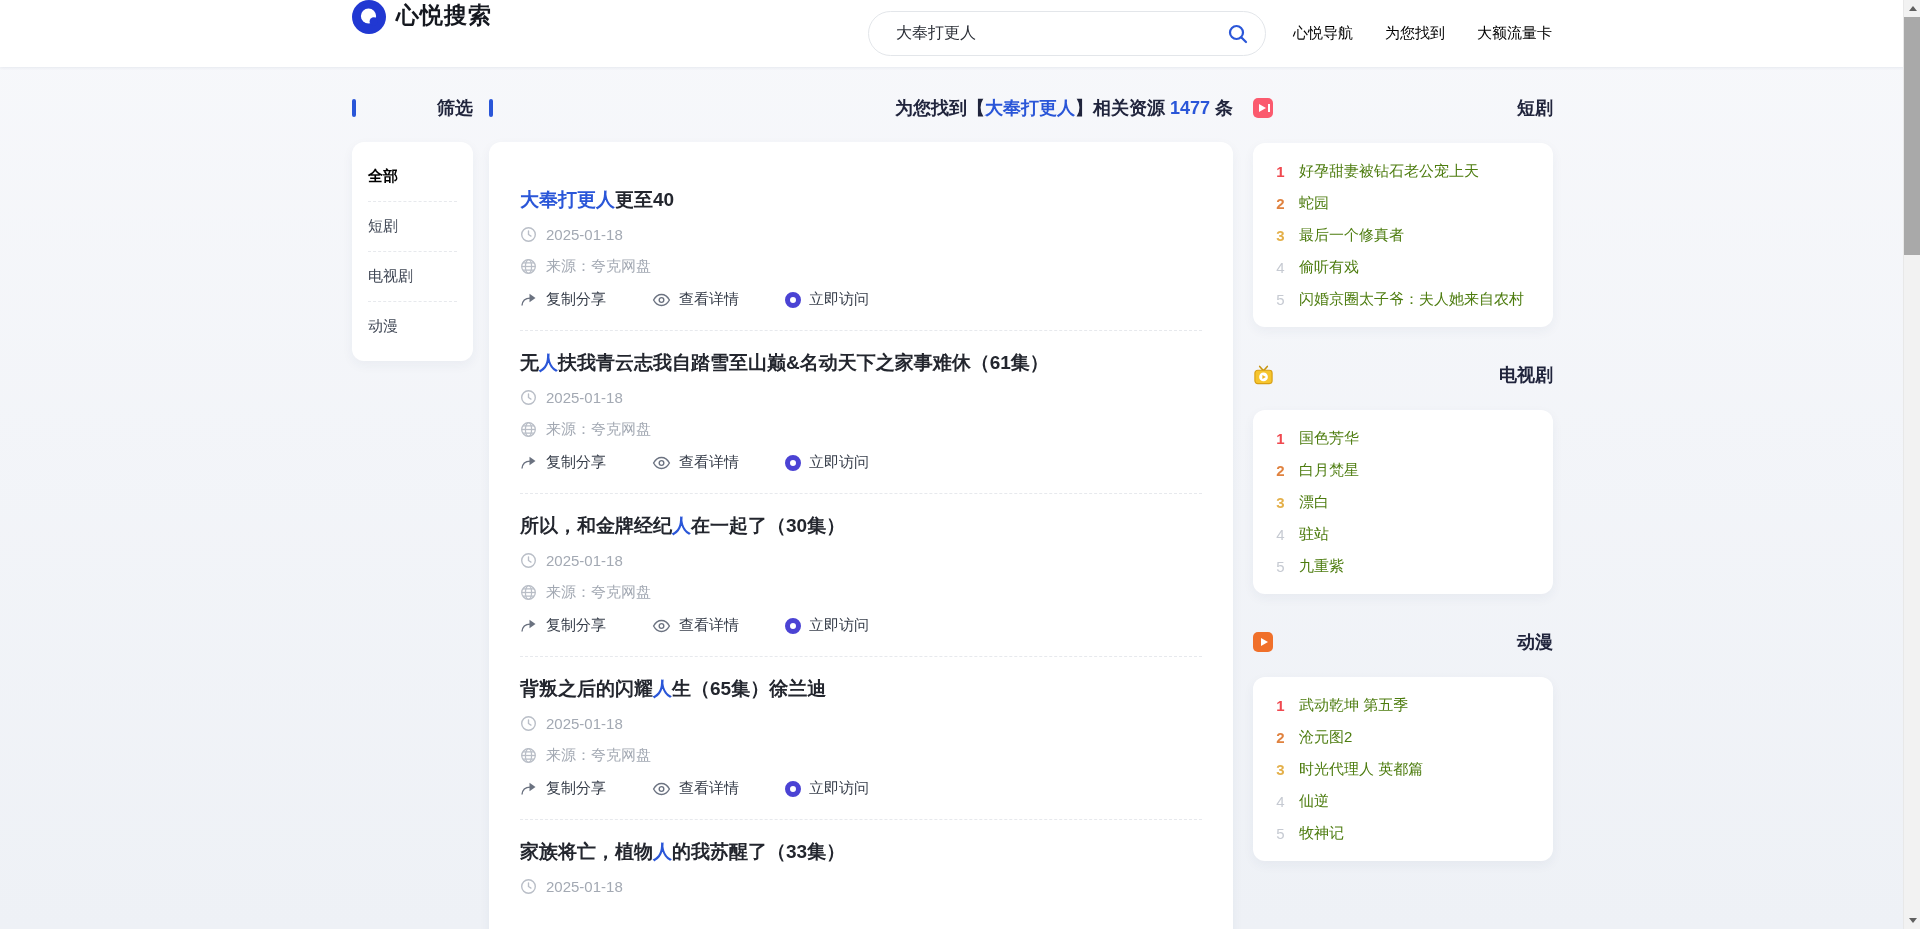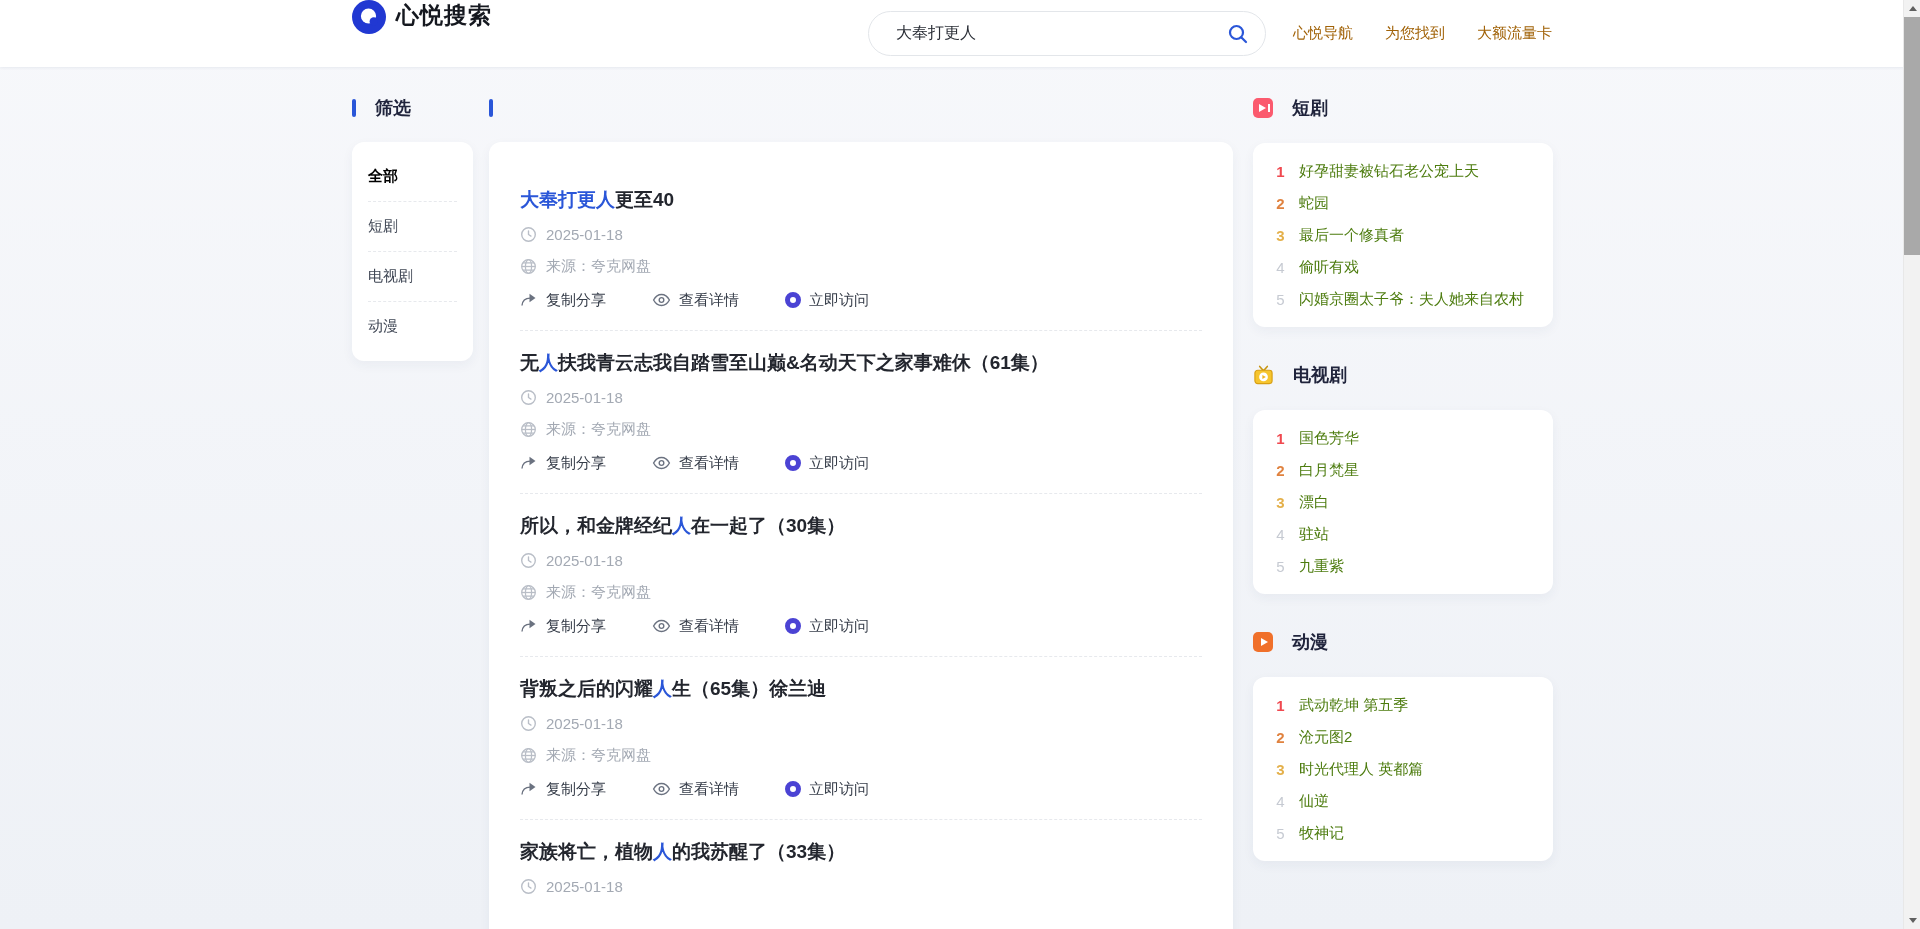--- a/index.html
+++ b/index.html
@@ -19,28 +19,28 @@
   .searchbox { position:absolute; left:868px; top:11px; width:398px; height:45px;
     background:#fff; border:1px solid #e3e6ea; border-radius:23px;
     display:flex; align-items:center; }
   .searchbox input { flex:1; border:none; outline:none; background:transparent;
     padding-left:27px; font-size:16px; color:#2a2e36;
     font-family:"Liberation Sans","DejaVu Sans",sans-serif; }
   .search-btn { border:none; background:transparent; padding:0 16px 0 8px;
     cursor:pointer; display:flex; align-items:center; }
   .topnav { position:absolute; right:368px; top:0; height:67px;
     display:flex; align-items:center; gap:32px; }
-  .topnav a { font-size:15px; color:#a16207; text-decoration:none; cursor:pointer; }
+  .topnav a { font-size:15px; color:#000000; text-decoration:none; cursor:pointer; }
 
   
   .filter-col { position:absolute; left:352px; top:96px; width:121px; }
   .main-col   { position:absolute; left:489px; top:96px; width:744px; }
   .rank-col   { position:absolute; left:1253px; top:96px; width:300px; }
 
-  .sec-head { display:flex; align-items:center; gap:19px; height:24px; }
+  .sec-head { display:flex; align-items:center; gap:19px; height:24px;justify-content:space-between; }
   .sec-bar  { width:4px; height:18px; background:#2a56d8; border-radius:2px; flex:none; }
   .sec-title{ font-size:18px; font-weight:700; color:#20243c; white-space:nowrap; }
 
   .card { background:#fff; border-radius:12px; box-shadow:0 4px 12px rgba(30,50,90,.05); }
 
   
   .filter-card { margin-top:22px; padding:10px 16px; }
   .filter-item { font-size:15px; color:#3f4654; padding:15px 0;
     border-bottom:1px dashed #e7e9ed; cursor:pointer; }
   .filter-item:last-child { border-bottom:none; }
@@ -51,21 +51,21 @@
   .results-head .kw, .results-head .count { color:#2a56d8; }
   .main-card { margin-top:22px; padding:26px 31px 60px; min-height:840px; }
   .notice { text-align:center; color:#a9b0ba; font-size:14px; margin-bottom:4px; cursor:pointer; }
   .result { padding:20px 0; border-bottom:1px dashed #e7e9ed; }
   .result:last-child { border-bottom:none; }
   .r-title { font-size:19px; line-height:24px; font-weight:700; color:#23262e; cursor:pointer; }
   .r-title .kw { color:#2a56d8; }
   .meta { margin-top:12px; height:20px; display:flex; align-items:center; gap:9px;
     color:#a3a9b3; font-size:15px; }
   .meta svg { flex:none; }
-  .actions { margin-top:14px; height:20px; display:flex; align-items:center; gap:46px; }
+  .actions { margin-top:14px; height:20px; display:flex; align-items:flex-start; gap:46px; }
   .act { display:flex; align-items:center; gap:8px; font-size:15px; color:#363d49; cursor:pointer; }
   .donut { width:16px; height:16px; border-radius:50%; border:5px solid #4b43d4;
     background:#fff; flex:none; }
 
   
   .rank-sec { margin-bottom:36px; }
   .rank-icon { width:20px; height:20px; border-radius:5px; flex:none;
     display:flex; align-items:center; justify-content:center; }
   .rank-icon.drama { background:#fb5a6e; }
   .rank-icon.anime { background:#f0702a; }
@@ -135,20 +135,21 @@
     <div class="filter-item active">全部</div>
     <div class="filter-item">短剧</div>
     <div class="filter-item">电视剧</div>
     <div class="filter-item">动漫</div>
   </div>
 </aside>
 
 <main class="main-col">
   <div class="sec-head">
     <span class="sec-bar"></span>
+    <h2 class="results-head"><span>为您找到【</span><span class="kw">大奉打更人</span><span>】相关资源 </span><span class="count">1477</span><span> 条</span></h2>
   </div>
 
   <div class="card main-card">
 
     <article class="result">
       <h3 class="r-title"><span></span><span class="kw">大奉打更人</span><span>更至40</span></h3>
       <div class="meta">
         <span style="display:flex;">
             <svg width="17" height="17" viewBox="0 0 16 16" fill="none">
               <circle cx="8" cy="8" r="6.4" stroke="#b9bec7" stroke-width="1.3"></circle>

